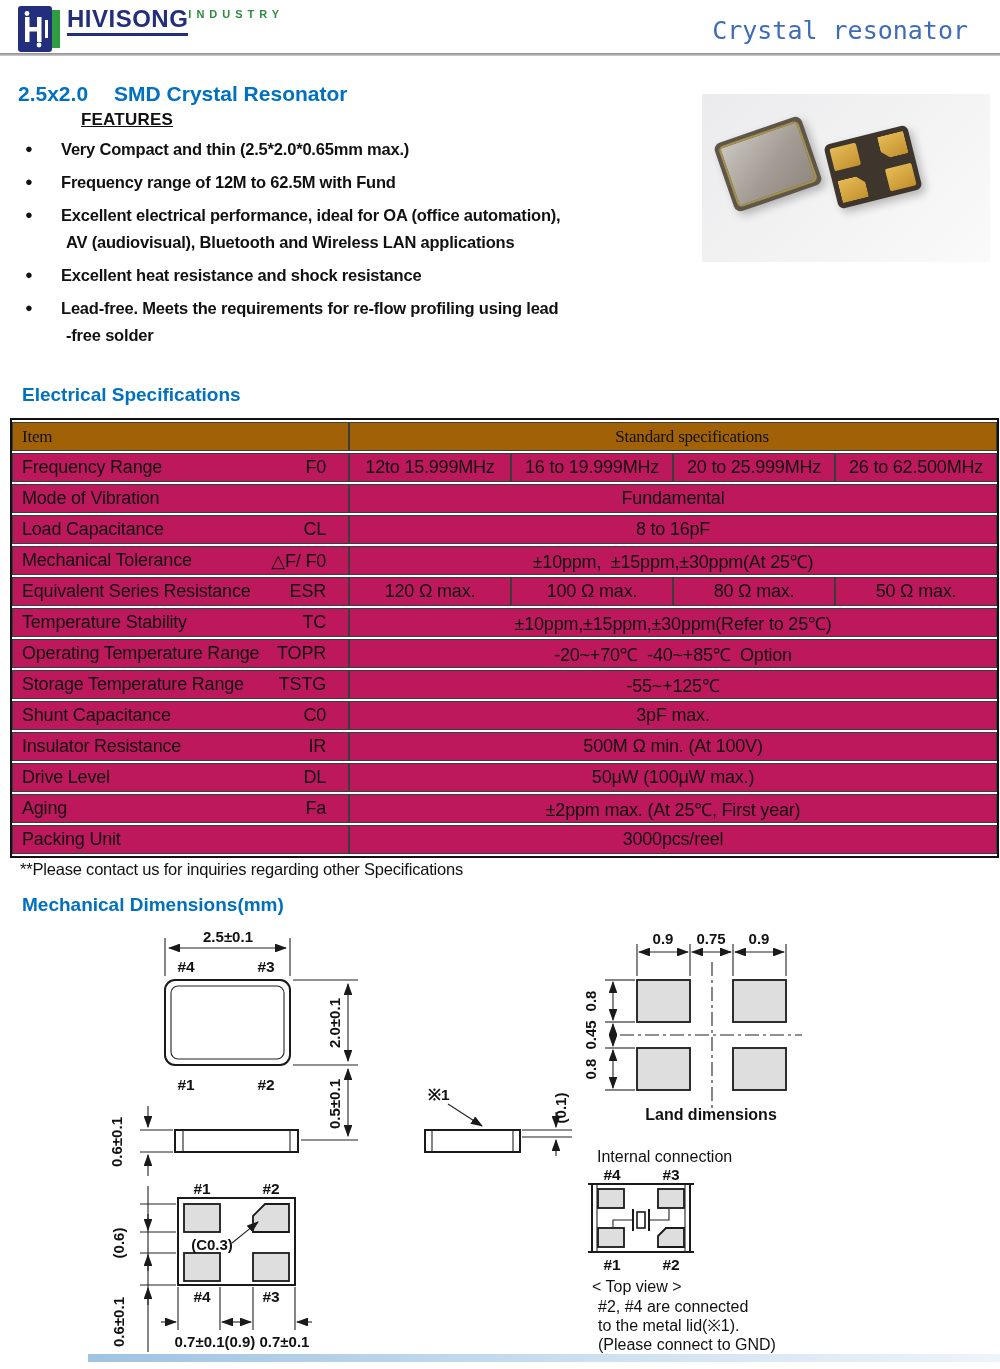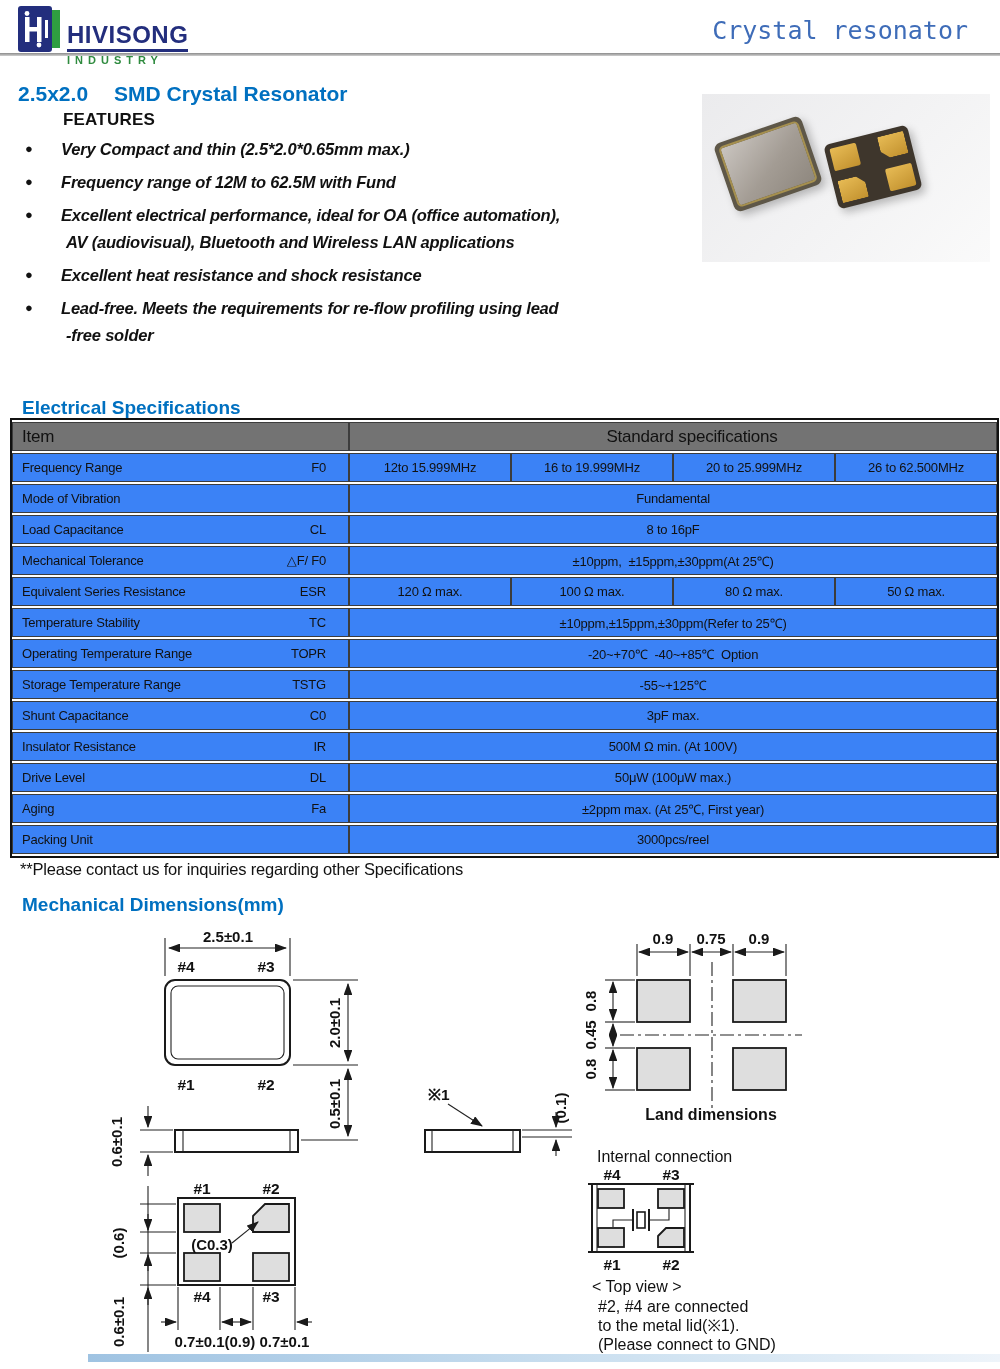--- a/index.html
+++ b/index.html
@@ -1,59 +1,59 @@
 <!DOCTYPE html>
 <html><head>
 <meta charset="utf-8">
 <style>
   html,body{margin:0;padding:0;}
   body{width:1000px;height:1369px;background:#fff;font-family:"Liberation Sans",sans-serif;position:relative;overflow:hidden;color:#111;}
   .abs{position:absolute;}
 
   
   .logo{left:18px;top:6px;display:flex;align-items:flex-start;gap:7px;}
-  .brand-wrap{display:flex;flex-direction:column;margin-top:16px;}
+  .brand-wrap{display:flex;flex-direction:row;}
   .brand{font-size:24px;font-weight:bold;color:#232e7d;letter-spacing:.5px;line-height:1.05;border-bottom:3px solid #232e7d;padding-bottom:2px;}
   .brand-sub{font-size:11px;font-weight:bold;color:#2f8b3f;letter-spacing:5px;margin-top:2px;}
   .doc-title{right:32px;top:16px;font-family:"DejaVu Sans Mono",monospace;font-size:25px;color:#3e6cb8;}
   .header-rule{left:0;top:53px;width:1000px;height:3px;background:linear-gradient(#8b8b8b,#cfcfcf);}
   .page-title{left:18px;top:66px;font-size:21px;font-weight:bold;color:#0070c0;margin-top:16px;}
   .page-title .gap{display:inline-block;width:26px;}
 
   
   .features{left:25px;top:110px;width:660px;}
-  .feat-heading{margin-left:38px;font-size:17px;font-weight:bold;letter-spacing:.2px;}
+  .feat-heading{margin-left:56px;font-size:17px;font-weight:bold;letter-spacing:.2px;text-decoration:underline;}
   .feat-item{display:flex;margin-top:6px;}
   .feat-bullet{width:36px;font-size:13px;line-height:25px;flex:none;}
   .feat-text{font-size:16.5px;font-weight:bold;line-height:27px;letter-spacing:-.2px;}
-  .feat-line{white-space:nowrap;font-style:italic;}
+  .feat-line{white-space:nowrap;}
   .feat-line.l2{padding-left:5px;}
   .feat-line:empty{display:none;}
 
   
   .photo{left:702px;top:94px;width:288px;height:168px;background:linear-gradient(135deg,#ebebed 0%,#f3f3f4 55%,#fafafa 100%);}
   .chip1{position:absolute;left:20px;top:34px;width:84px;height:64px;transform:rotate(-19deg);background:#5e5748;border-radius:7px;padding:4px;box-shadow:3px 5px 8px rgba(0,0,0,.25);}
   .chip1 .lid{width:100%;height:100%;box-sizing:border-box;border:2px solid #a6904f;border-radius:5px;background:linear-gradient(145deg,#c9c4bf,#a39c94 55%,#8f887f);}
   .chip2{position:absolute;left:128px;top:40px;width:86px;height:66px;transform:rotate(-14deg);background:#3e362c;border-radius:6px;box-shadow:3px 5px 8px rgba(0,0,0,.25);}
   .pad{position:absolute;width:27px;height:23px;background:linear-gradient(160deg,#e7bb55,#c2912e);border-radius:2px;}
   .pad.tl{left:5px;top:5px;}
   .pad.tr{right:5px;top:5px;clip-path:polygon(0 0,100% 0,100% 100%,30% 100%,0 65%);}
   .pad.bl{left:5px;bottom:5px;clip-path:polygon(0 0,70% 0,100% 35%,100% 100%,0 100%);}
   .pad.br{right:5px;bottom:5px;}
 
   
   .sec-heading{font-size:19px;font-weight:bold;color:#0070c0;}
-  .h-elec{left:22px;top:397px;}
+  .h-elec{left:22px;top:384px;}
   .h-mech{left:22px;top:894px;}
 
   
   .spec-table{left:10px;top:418px;}
   table{border-collapse:separate;border-spacing:0 2px;table-layout:fixed;width:985px;border:2px solid #111;background:#fff;}
-  th,td{border:1px solid #3c3c3c;background:#3b82f6;height:27px;font-size:13px;letter-spacing:-.2px;padding:0 6px;overflow:hidden;white-space:nowrap;}
-  th{background:#737373;font-weight:normal;font-size:17px;}
+  th,td{border:1px solid #3c3c3c;background:#be185d;height:27px;font-size:18px;letter-spacing:-.2px;padding:0 6px;overflow:hidden;white-space:nowrap;}
+  th{background:#a16207;font-weight:normal;font-size:17px;font-family:Liberation Serif, serif;}
   th.item-head{text-align:left;padding-left:9px;}
   th.spec-head{text-align:center;padding-left:44px;}
   td.item-cell{text-align:left;padding-left:9px;}
   td.item-cell .code{float:right;padding-right:16px;}
   td.val{text-align:center;}
   .footnote{left:20px;top:860px;font-size:16.5px;letter-spacing:-.2px;}
 
   
   .mech-svg{left:90px;top:928px;}
   .mech-svg text{font-family:"Liberation Sans",sans-serif;}

